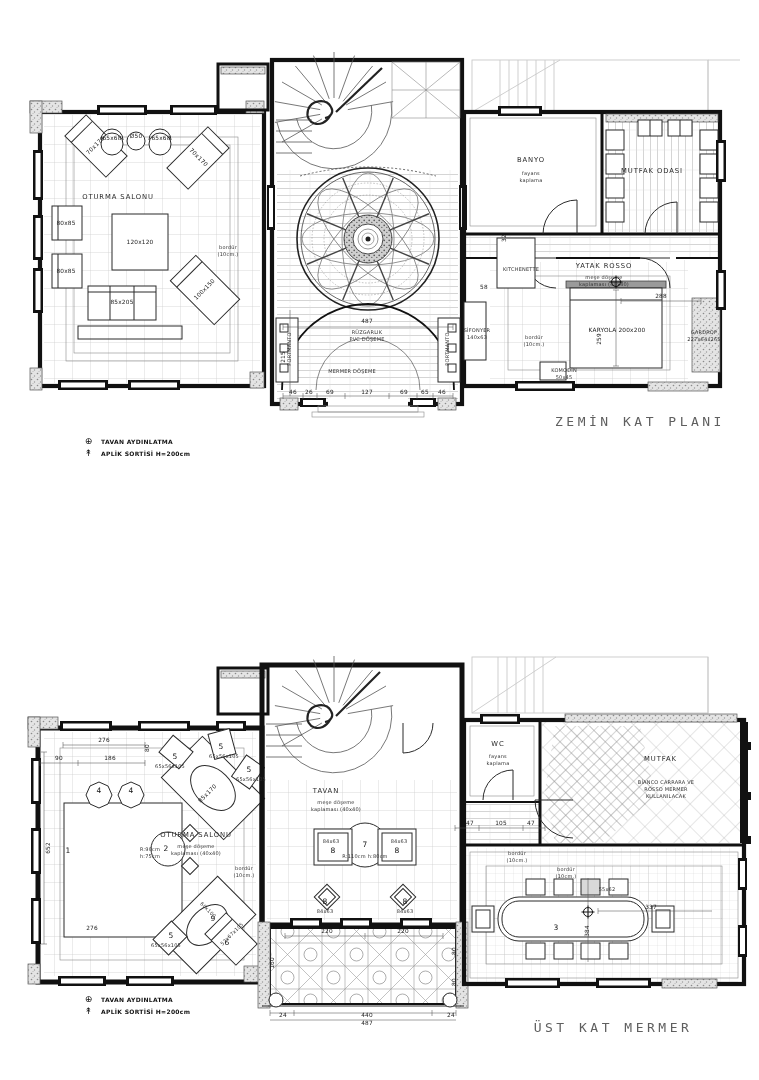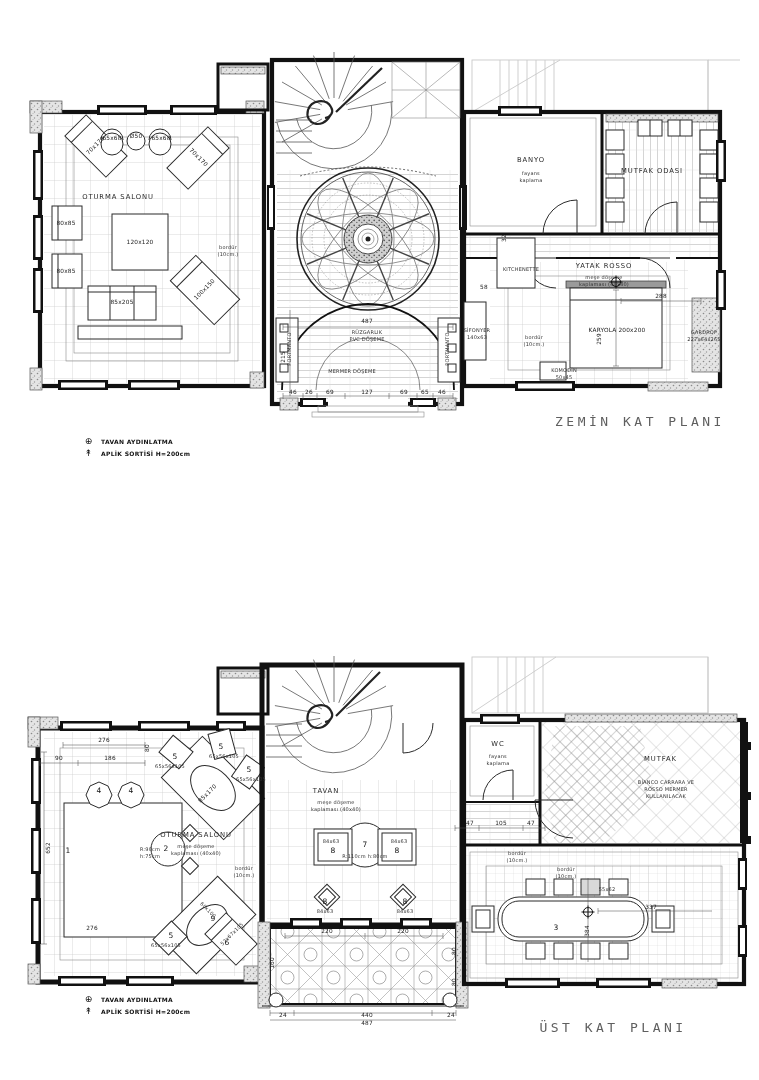--- a/index.html
+++ b/index.html
@@ -578,21 +578,21 @@
       <span class="lbl dim" style="left: 273px; top: 963px; transform: translate(-50%, -50%) rotate(-90deg);">160</span>
       <span class="lbl dim" style="left: 455px; top: 951px; transform: translate(-50%, -50%) rotate(-90deg);">80</span>
       <span class="lbl dim" style="left: 455px; top: 982px; transform: translate(-50%, -50%) rotate(-90deg);">80</span>
       <span class="lbl dim" style="left: 283px; top: 1016px;">24</span>
       <span class="lbl dim" style="left: 367px; top: 1016px;">440</span>
       <span class="lbl dim" style="left: 451px; top: 1016px;">24</span>
       <span class="lbl dim" style="left: 367px; top: 1024px;">487</span>
     </div>
 
 <span class="title" style="left:640px;top:421px">ZEMİN KAT PLANI</span>
-<span class="title" style="left:613px;top:1027px">ÜST KAT PLANI</span>
+<span class="title" style="left:613px;top:1027px">ÜST KAT MERMER</span>
 
 <div class="legend" style="left:82px;top:437px">
   <div class="legend-row">
     <span class="legend-sym">⊕</span>
     <span class="legend-lbl">TAVAN AYDINLATMA</span>
   </div>
   <div class="legend-row">
     <span class="legend-sym">↟</span>
     <span class="legend-lbl">APLİK SORTİSİ H=200cm</span>
   </div>

